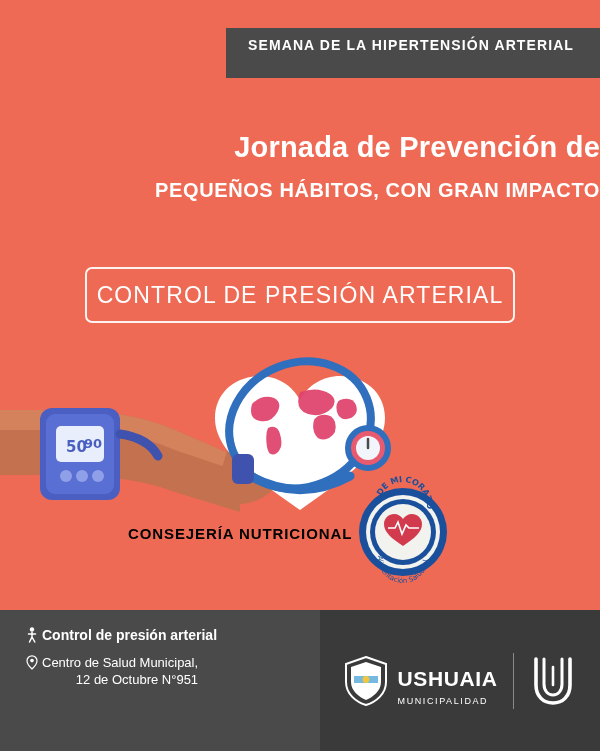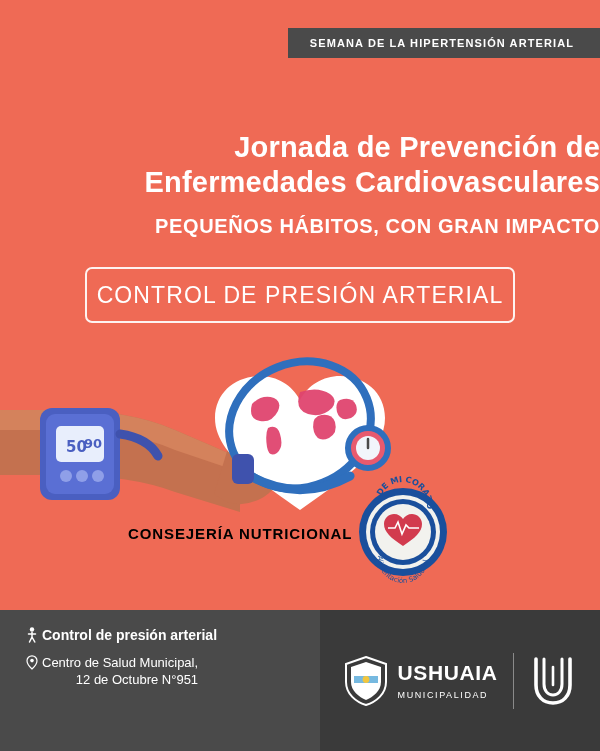--- a/index.html
+++ b/index.html
@@ -21,24 +21,24 @@
     overflow: hidden;
   }
 
   
   .ribbon {
     position: absolute;
     top: 28px;
     right: 0;
     background: #4a4a4a;
     color: #ffffff;
-    font-size: 11px;
+    font-size: 14px;
     font-weight: bold;
     letter-spacing: 1.1px;
-    padding: 9px 26px 9px 22px;
+    padding: 9px 26px 25px 22px;
     white-space: nowrap;
   }
 
   
   .headline {
     position: absolute;
     top: 130px;
     left: 0;
     width: 600px;
     text-align: right;
@@ -140,21 +140,21 @@
     font-weight: bold;
     font-size: 14px;
   }
   .sep-line {
     width: 1px;
     height: 56px;
     background: #8a8a8a;
   }
   .ushuaia-wrap {
     display: flex;
-    align-items: center;
+    align-items: flex-end;
     gap: 10px;
   }
   .ushuaia-text {
     color: #ffffff;
     line-height: 1;
   }
   .ushuaia-text .big {
     font-size: 21px;
     font-weight: bold;
     letter-spacing: 0.6px;
@@ -178,21 +178,20 @@
 </head>
 <body>
 
 <div class="poster">
 
   <div class="ribbon">SEMANA DE LA HIPERTENSIÓN ARTERIAL</div>
 
   <div class="headline">
     <h1>
       <span>Jornada de Prevención de</span><br>
-      <span>Enfermedades Cardiovasculares</span>
     </h1>
     <div class="subhead">PEQUEÑOS HÁBITOS, CON GRAN IMPACTO</div>
   </div>
 
   <div class="cta-box">
     <span>CONTROL DE PRESIÓN ARTERIAL</span>
   </div>
 
   <div class="illustration">
     <svg width="600" height="280" viewBox="0 0 600 280">

